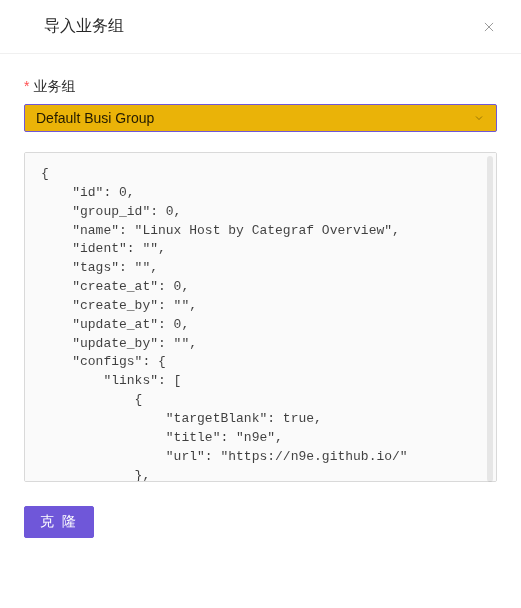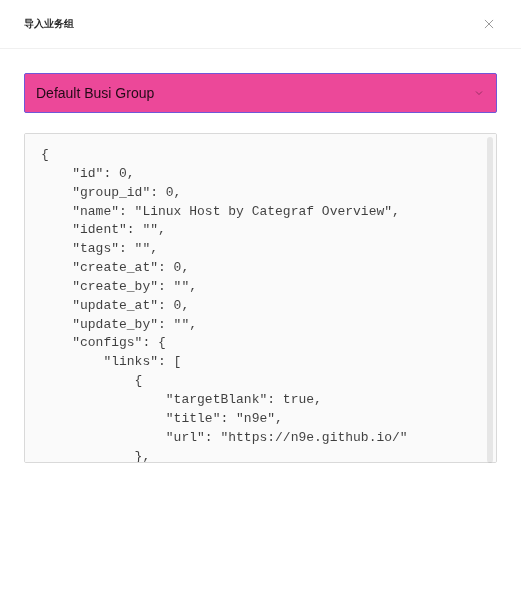--- a/index.html
+++ b/index.html
@@ -15,23 +15,24 @@
       padding: 0;
     }
     .modal-header {
       padding: 16px 24px;
       display: flex;
       justify-content: space-between;
       align-items: center;
       border-bottom: 1px solid #f0f0f0;
     }
     .modal-title {
-      font-size: 10px;
-      font-weight: 700;
+      font-size: 16px;
+      font-weight: 400;
       color: rgba(0,0,0,0.85);
+      margin-left: 20px;
     }
     .close-btn {
       width: 16px;
       height: 16px;
       cursor: pointer;
       display: flex;
       align-items: center;
       justify-content: center;
       color: rgba(0,0,0,0.45);
     }
@@ -52,27 +53,27 @@
       color: rgba(0,0,0,0.85);
     }
     .required-mark {
       color: #ff4d4f;
       margin-right: 4px;
       font-family: SimSun, sans-serif;
     }
     .select-box {
       position: relative;
       width: 100%;
-      height: 40px;
+      height: 28px;
       padding: 0 32px 0 11px;
       border: 1px solid #6f57d9;
       border-radius: 2px;
       font-size: 14px;
       color: rgba(0,0,0,0.85);
-      background: #ec4899;
+      background: #eab308;
       display: flex;
       align-items: center;
       cursor: pointer;
     }
     .select-arrow {
       position: absolute;
       right: 11px;
       top: 50%;
       transform: translateY(-50%);
       color: rgba(0,0,0,0.35);
@@ -133,20 +134,23 @@
     <svg viewBox="0 0 24 24" fill="none" stroke="currentColor" stroke-width="1.5">
       <line x1="5" y1="5" x2="19" y2="19"></line>
       <line x1="19" y1="5" x2="5" y2="19"></line>
     </svg>
   </div>
 </div>
 
 <div class="modal-body">
 
   <div class="form-item">
+    <label class="form-label">
+      <span class="required-mark">*</span><span>业务组</span>
+    </label>
     <div class="select-box">
       <span>Default Busi Group</span>
       <span class="select-arrow">
         <svg viewBox="0 0 24 24" fill="none" stroke="currentColor" stroke-width="2">
           <polyline points="6 9 12 15 18 9"></polyline>
         </svg>
       </span>
     </div>
   </div>
 
@@ -165,14 +169,15 @@
     "configs": {
         "links": [
             {
                 "targetBlank": true,
                 "title": "n9e",
                 "url": "https://n9e.github.io/"
             },</textarea>
     </div>
   </div>
 
+  <button class="btn-primary">克 隆</button>
 
 </div>
 
 </body></html>

